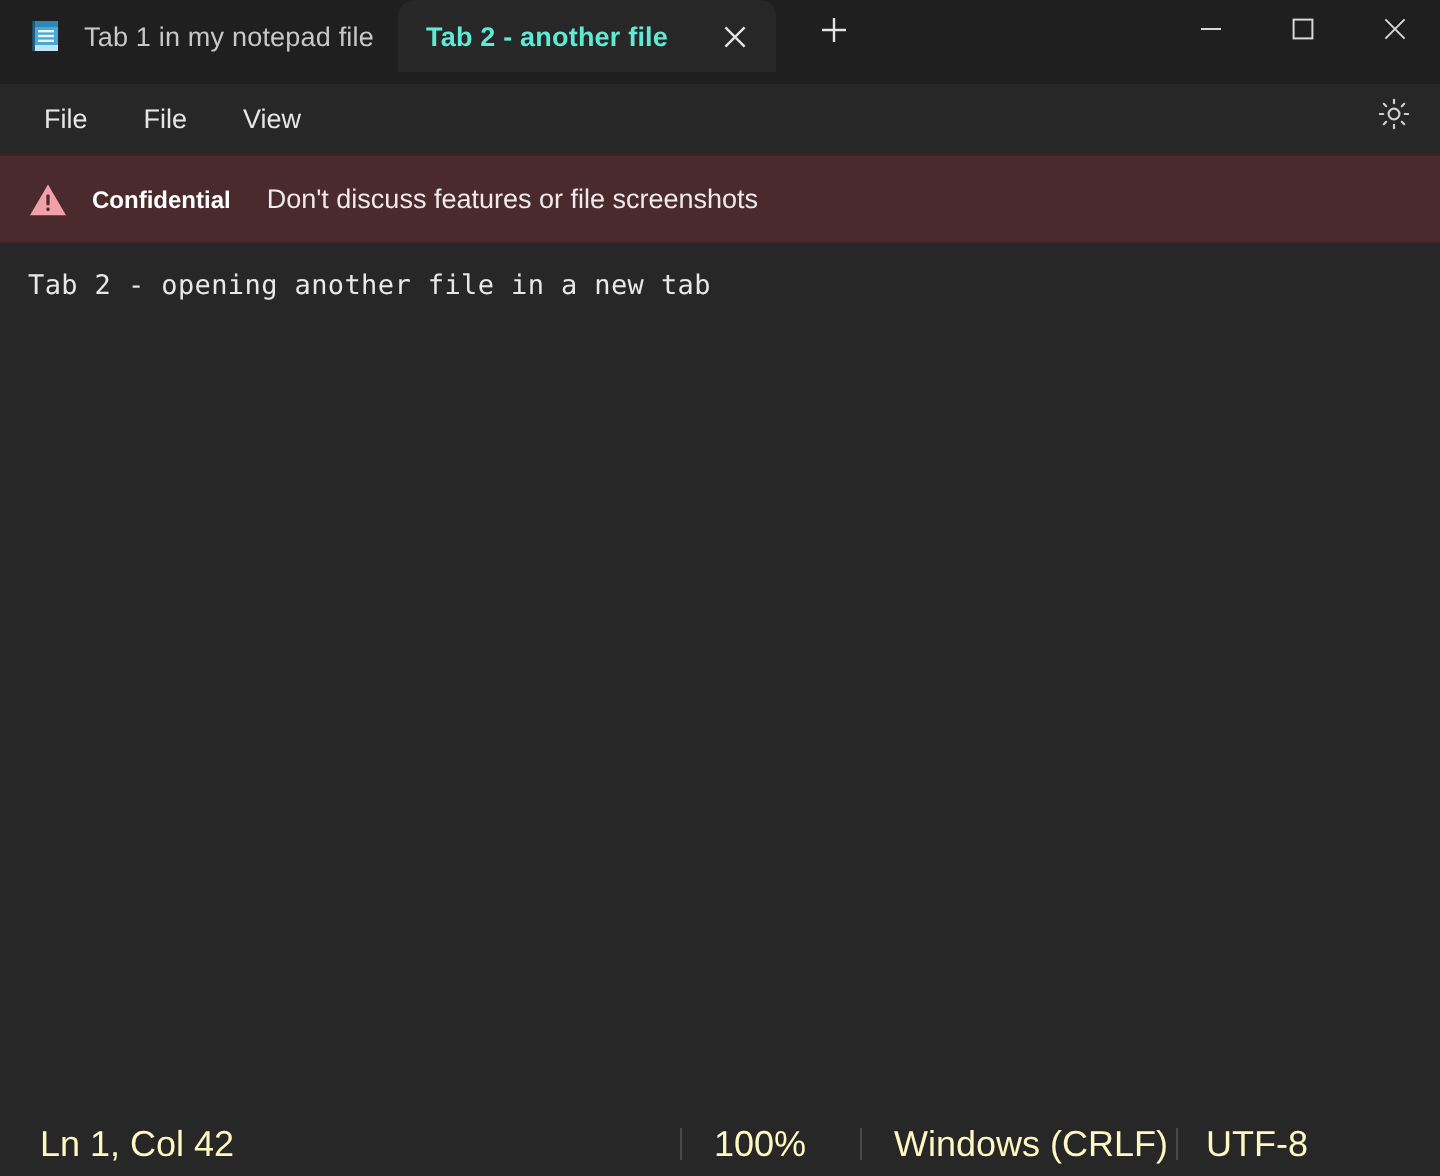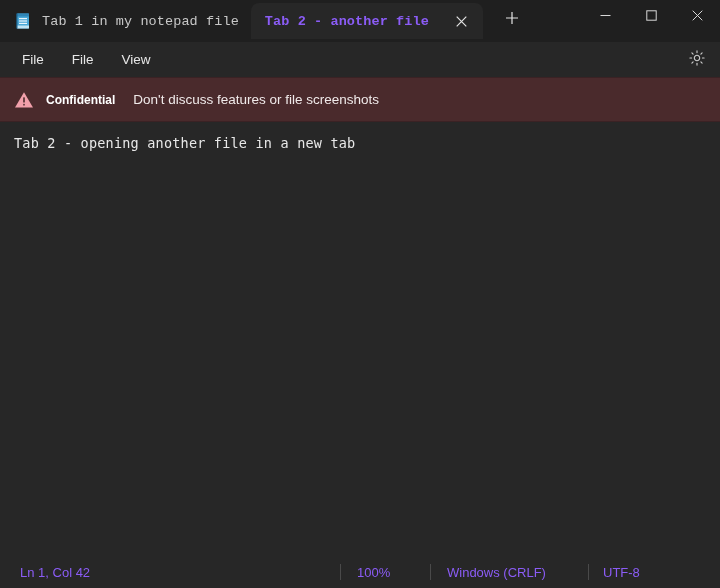--- a/index.html
+++ b/index.html
@@ -20,43 +20,42 @@
   .titlebar {
     height: 42px;
     background: #1f1f1f;
     display: flex;
     align-items: flex-end;
     position: relative;
     flex: 0 0 42px;
   }
   .tabstrip {
     display: flex;
-    align-items: center;
+    align-items: flex-start;
     height: 42px;
     padding-left: 6px;
-    font-family: Liberation Mono, monospace;
   }
   .tab {
     height: 36px;
     display: flex;
     align-items: center;
     padding: 0 12px 0 14px;
     border-radius: 8px 8px 0 0;
     position: relative;
     min-width: 150px;
     cursor: default;
   }
   .tab.inactive {
     background: transparent;
     color: #c8c8c8;
     padding-left: 8px;
   }
   .tab.active {
     background: #272727;
-    color: #8b5cf6;
+    color: #5eead4;
     font-weight: bold;
   }
   .tab-icon {
     width: 18px; height: 18px;
     margin-right: 10px;
     flex: 0 0 18px;
     display: block;
   }
   .tab-label {
     font-size: 13.5px;
@@ -165,22 +164,22 @@
     letter-spacing: 0.2px;
   }
 
   
   .statusbar {
     height: 32px;
     flex: 0 0 32px;
     background: #272727;
     display: flex;
     align-items: center;
-    font-size: 13px;
-    color: #8b5cf6;
+    font-size: 18px;
+    color: #fef9c3;
     position: relative;
   }
   .status-cell { display: flex; align-items: center; height: 32px; }
   .sb-ln   { position: absolute; left: 20px; }
   .sb-div1 { position: absolute; left: 340px; width: 1px; height: 16px; background: #4a4a4a; }
   .sb-zoom { position: absolute; left: 357px; }
   .sb-div2 { position: absolute; left: 430px; width: 1px; height: 16px; background: #4a4a4a; }
   .sb-eol  { position: absolute; left: 447px; }
   .sb-div3 { position: absolute; left: 588px; width: 1px; height: 16px; background: #4a4a4a; }
   .sb-enc  { position: absolute; left: 603px; }

